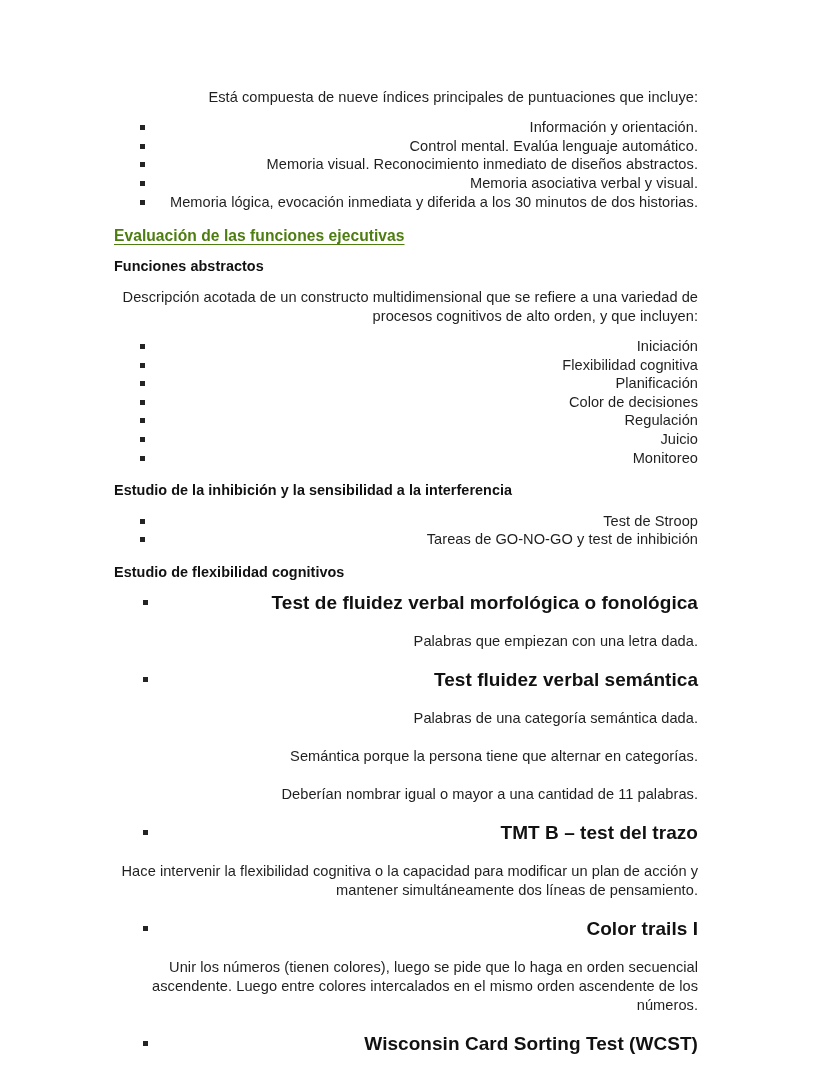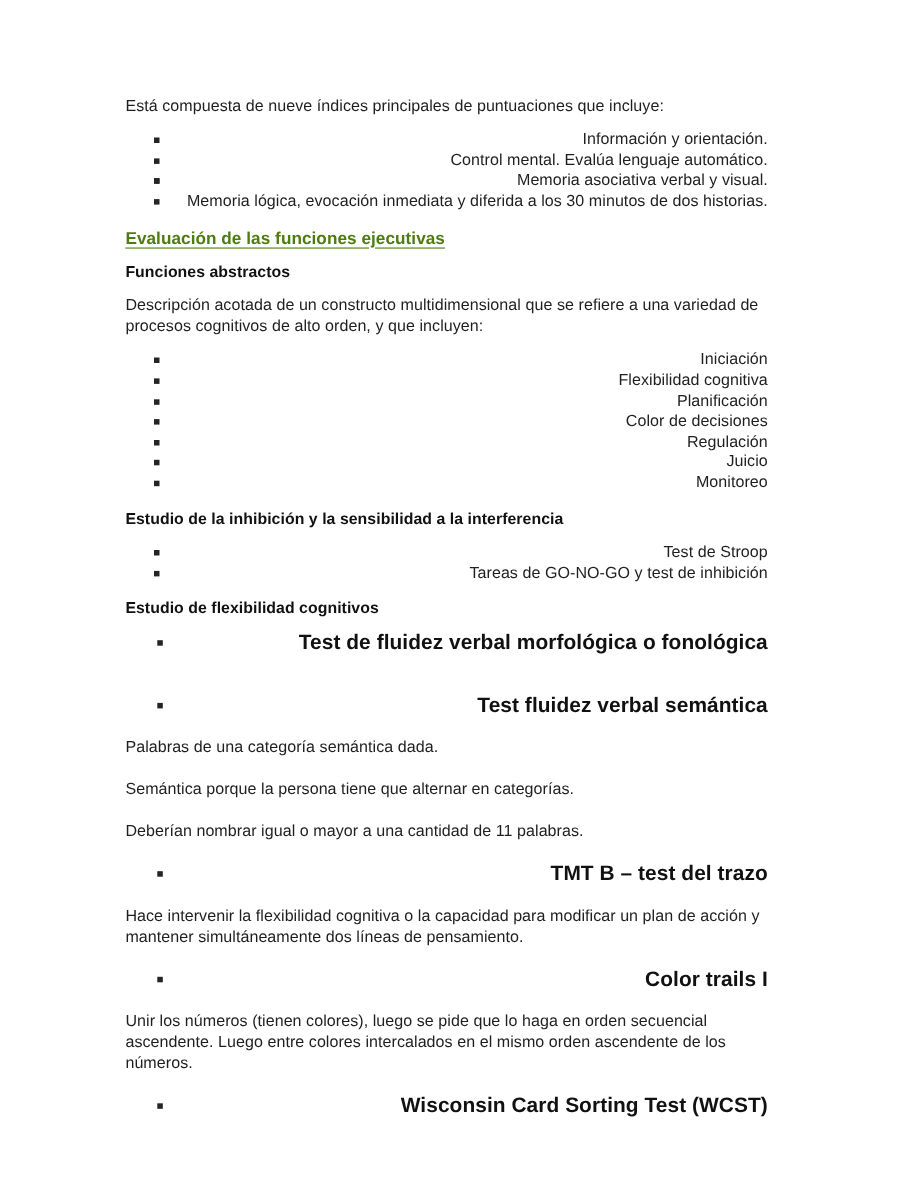--- a/index.html
+++ b/index.html
@@ -26,21 +26,21 @@
   .doc-body {
     width: 584px;
   }
 
   
   p.para {
     margin: 0 0 0 0;
     font-size: 14.6px;
     line-height: 19.2px;
     color: #1f1f1f;
-    text-align: left;
+    text-align: right;
     letter-spacing: 0.05px;
   }
   .sp-para   { height: 19px; }
   .sp-small  { height: 11px; }
   .sp-head   { height: 14px; }
 
   
   h2.head-underline {
     margin: 0;
     font-size: 15.6px;
@@ -105,21 +105,21 @@
 <div class="page">
   <div class="doc-body">
 
     <p class="para">Está compuesta de nueve índices principales de puntuaciones que incluye:</p>
 
     <div class="sp-small"></div>
 
     <ul class="bullets">
       <li><span class="sq"></span><span>Información y orientación.</span></li>
       <li><span class="sq"></span><span>Control mental. Evalúa lenguaje automático.</span></li>
-      <li><span class="sq"></span></li>
+      <li><span class="sq"></span><span>Memoria visual. Reconocimiento inmediato de diseños abstractos.</span></li>
       <li><span class="sq"></span><span>Memoria asociativa verbal y visual.</span></li>
       <li><span class="sq"></span><span>Memoria lógica, evocación inmediata y diferida a los 30 minutos de dos historias.</span></li>
     </ul>
 
     <div class="sp-head"></div>
 
     <h2 class="head-underline">Evaluación de las funciones ejecutivas</h2>
 
     <div class="sp-small"></div>
 
@@ -157,20 +157,21 @@
     <h3 class="head-bold">Estudio de flexibilidad cognitivos</h3>
 
     <div class="sp-small"></div>
 
     <ul class="bullets deep">
       <li><span class="sq"></span><span>Test de fluidez verbal morfológica o fonológica</span></li>
     </ul>
 
     <div class="sp-para"></div>
 
+    <p class="para">Palabras que empiezan con una letra dada.</p>
 
     <div class="sp-para"></div>
 
     <ul class="bullets deep">
       <li><span class="sq"></span><span>Test fluidez verbal semántica</span></li>
     </ul>
 
     <div class="sp-para"></div>
 
     <p class="para">Palabras de una categoría semántica dada.</p>

